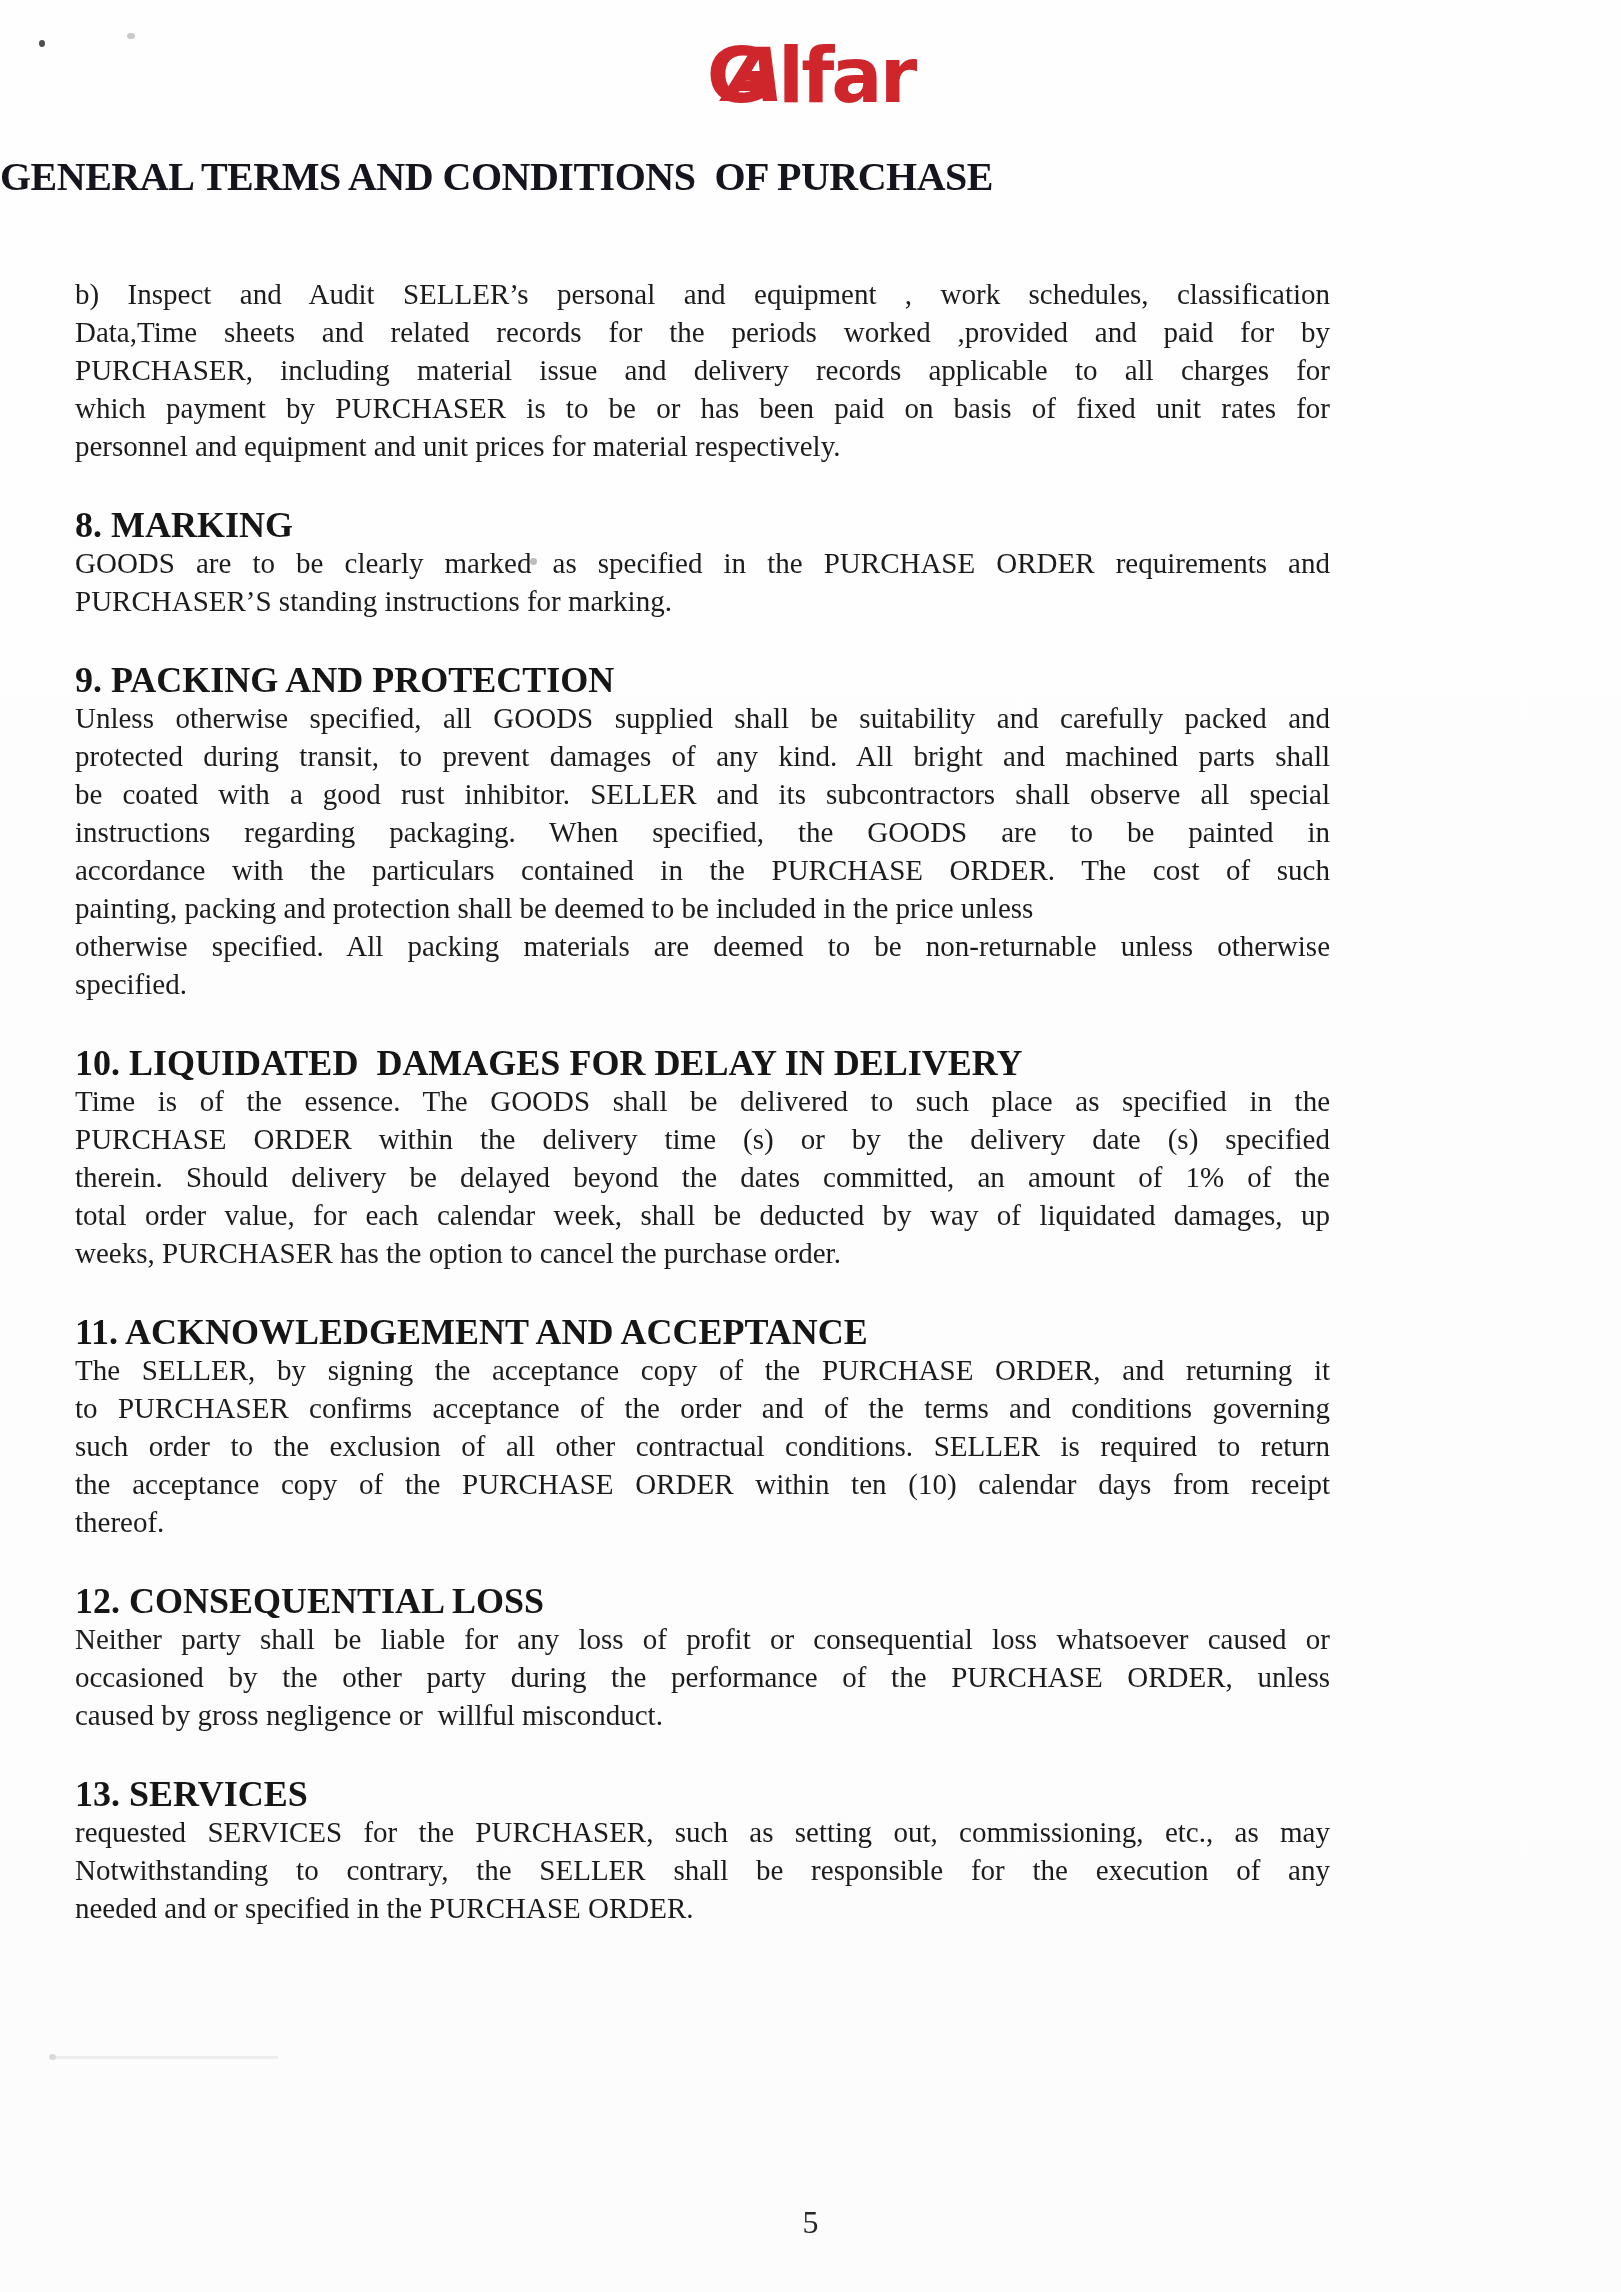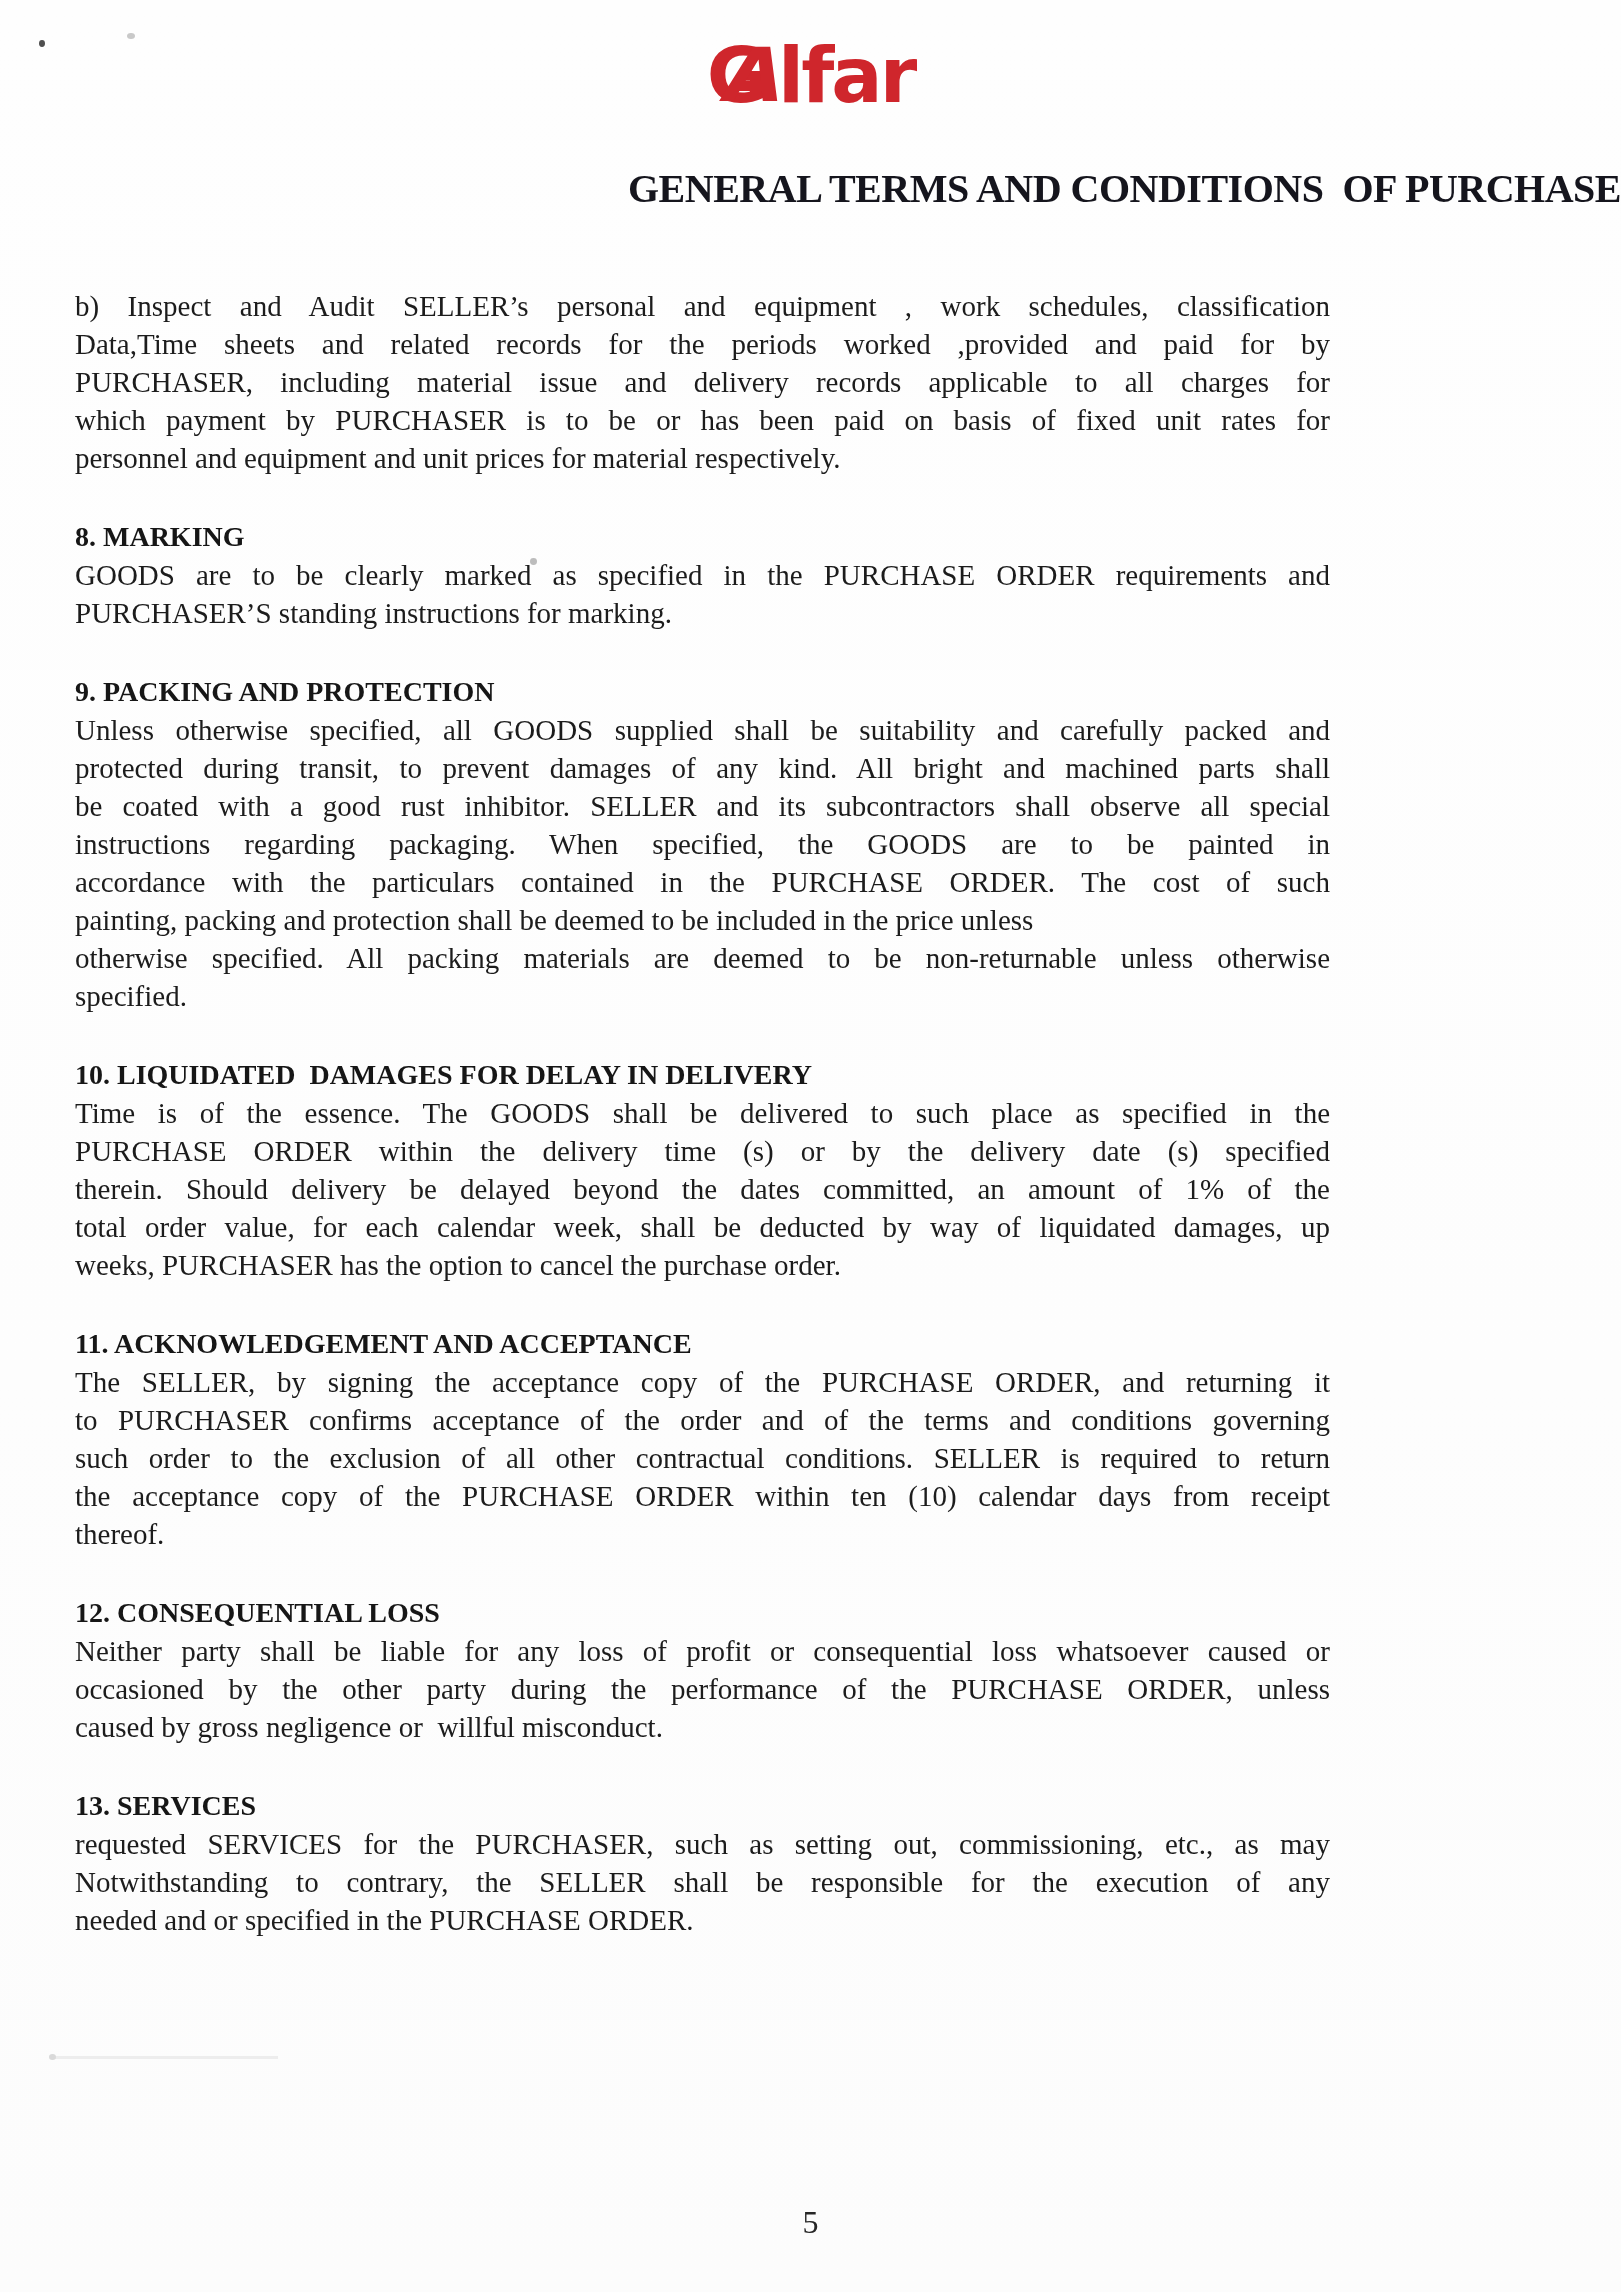--- a/index.html
+++ b/index.html
@@ -49,41 +49,41 @@
   }
   .logo .l-a {
     display: inline-block;
     transform: skewX(-14deg) scaleY(0.98);
     margin-left: -0.54em;
   }
   .logo .l-rest { margin-left: -0.04em; }
 
   
   .doc-title {
-    margin: 43px 0 0 0;
-    text-align: right;
+    margin: 31px 0 0 0;
+    text-align: left;
     font-size: 40px;
     line-height: 45px;
     font-weight: bold;
     letter-spacing: -0.5px;
     color: #15151d;
     white-space: pre-wrap;
   }
 
   
   .content {
     margin: 76px 0 0 75px;
     width: 1255px;
     font-size: 29px;
     line-height: 38px;
   }
   .doc-section + .doc-section { margin-top: 41px; }
   .sec-heading {
     margin: 0;
-    font-size: 28px;
+    font-size: 36px;
     line-height: 38px;
     font-weight: bold;
     color: #161616;
     white-space: pre-wrap;
   }
   .line {
     text-align: justify;
     text-align-last: justify;
     white-space: pre-wrap;
   }

